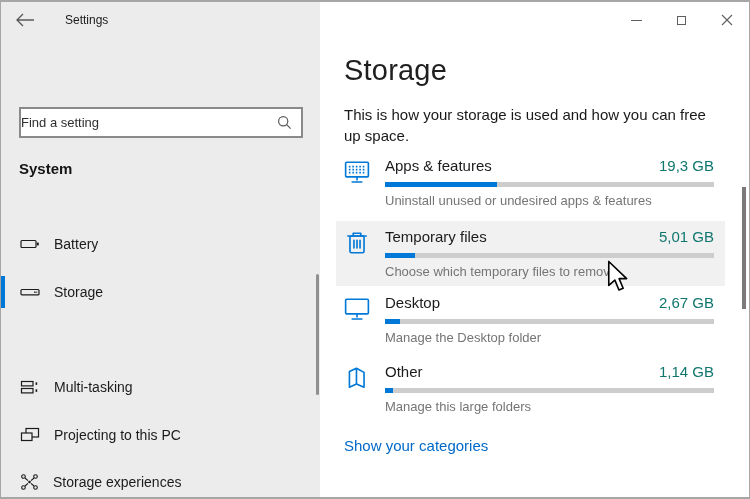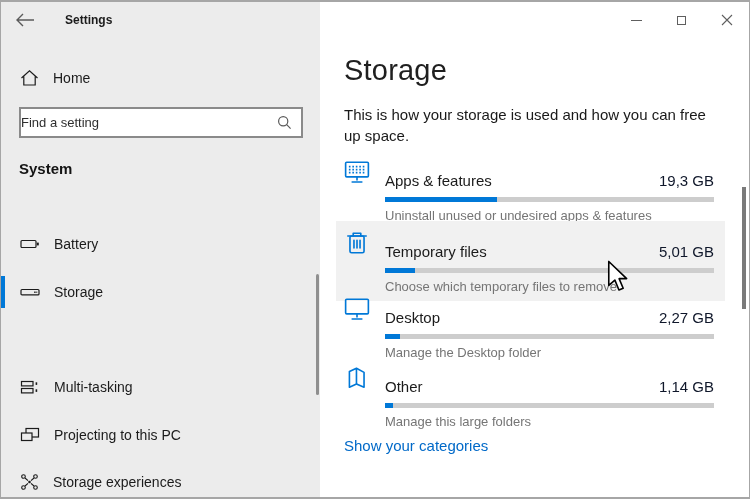--- a/index.html
+++ b/index.html
@@ -8,21 +8,21 @@
     --window-border:#a6a6a6; --subtitle:#757575;
   }
   *{box-sizing:border-box;margin:0;padding:0;}
   body{margin:0;font-family:"Liberation Sans","DejaVu Sans",sans-serif;background:#fff;}
   .window{position:relative;width:750px;height:499px;background:#fff;overflow:hidden;
     border-left:1px solid var(--window-border);border-right:1px solid var(--window-border);
     border-top:2px solid var(--window-border);border-bottom:2px solid var(--window-border);}
 
   
   .sidebar{position:absolute;left:0;top:0;width:319px;height:100%;background:var(--sidebar-bg);}
-  .titlebar-left{position:absolute;left:0;top:0;width:319px;height:36px;font-weight:bold;}
+  .titlebar-left{position:absolute;left:0;top:0;width:319px;height:36px;}
   .back-btn{position:absolute;left:13px;top:9px;width:22px;height:18px;cursor:default;}
   .win-title{position:absolute;left:64px;top:11px;font-size:12px;color:#1b1b1b;}
   .home-item{position:absolute;left:0;top:58px;width:100%;height:36px;display:flex;align-items:center;padding-left:19px;}
   .home-item .lbl{margin-left:14px;font-size:14px;color:#1b1b1b;}
   .searchbox{position:absolute;left:18px;top:105px;width:284px;height:31px;background:#fff;
     border:2px solid #8a8a8a;display:flex;align-items:center;}
   .searchbox input{flex:1;border:none;outline:none;background:transparent;font-size:13px;
     color:#1b1b1b;font-family:inherit;}
   .searchbox input::placeholder{color:#2e2e2e;opacity:1;}
   .searchbox .mag{margin-right:9px;display:flex;}
@@ -33,24 +33,24 @@
   .side-scrollbar{position:absolute;left:315px;top:272px;width:3px;height:121px;background:#8f8f8f;border-radius:2px;}
 
   
   .content{position:absolute;left:319px;top:0;right:0;height:100%;background:#fff;}
   .page-title{position:absolute;left:24px;top:52px;font-size:29px;font-weight:300;color:#1f1f1f;letter-spacing:.2px;}
   .page-desc{position:absolute;left:24px;top:102px;width:372px;font-size:15px;line-height:21px;color:#191919;}
 
   .cat-row{position:absolute;left:16px;width:389px;padding:0 11px 0 8px;display:flex;}
   .cat-row.highlighted{background:var(--highlight-bg);padding-top:7px;padding-bottom:7px;}
   .cat-icon{width:26px;height:26px;flex:none;margin-top:2px;display:flex;align-items:flex-start;}
-  .cat-body{flex:1;margin-left:15px;margin-top:15px;}
+  .cat-body{flex:1;margin-left:15px;}
   .cat-top{display:flex;justify-content:space-between;align-items:baseline;}
   .cat-name{font-size:15px;color:#1b1b1b;}
-  .cat-size{font-size:15px;color:#0f172a;}
+  .cat-size{font-size:15px;color:#0f766e;}
   .bar{margin-top:8px;height:5px;background:var(--track);}
   .bar-fill{height:100%;background:var(--accent);}
   .cat-desc{margin-top:6px;font-size:13px;color:var(--subtitle);white-space:nowrap;}
   .show-more{position:absolute;left:24px;top:435px;font-size:15px;color:var(--link);cursor:pointer;}
   .main-scrollbar{position:absolute;right:3px;top:185px;width:4px;height:122px;background:#7a7a7a;}
 
   
   .win-controls{position:absolute;right:0;top:0;height:36px;display:flex;}
   .ctrl{width:45px;height:36px;display:flex;align-items:center;justify-content:center;}
   .ctrl-min i{display:block;width:11px;height:1px;background:#5f5f5f;}
@@ -67,28 +67,20 @@
   <div class="sidebar">
     <div class="titlebar-left">
       <span class="back-btn">
         <svg width="22" height="18" viewBox="0 0 22 18">
             <path d="M20 9 H3 M9 3 L3 9 L9 15" fill="none" stroke="#5a5a5a" stroke-width="1.4"></path>
           </svg>
       </span>
       <span class="win-title">Settings</span>
     </div>
 
-    <div class="home-item">
-      <span>
-        <svg width="19" height="18" viewBox="0 0 19 18">
-            <path d="M1.5 9 L9.5 1.8 L17.5 9 M3.8 7.4 V16 H15.2 V7.4" fill="none" stroke="#1b1b1b" stroke-width="1.2"></path>
-          </svg>
-      </span>
-      <span class="lbl">Home</span>
-    </div>
 
     <div class="searchbox">
       <input type="text" placeholder="Find a setting" style="">
       <span class="mag">
         <svg width="15" height="15" viewBox="0 0 15 15">
             <circle cx="6.2" cy="6.2" r="4.6" fill="none" stroke="#5a5a5a" stroke-width="1.2"></circle>
             <line x1="9.7" y1="9.7" x2="13.6" y2="13.6" stroke="#5a5a5a" stroke-width="1.2"></line>
           </svg>
       </span>
     </div>
@@ -216,21 +208,21 @@
         <svg width="26" height="26" viewBox="0 0 24 24">
             <g fill="none" stroke="#0078d7" stroke-width="1.5">
               <rect x="1.5" y="3" width="21" height="13.5" rx="1"></rect>
               <path d="M12 16.5 v3.4 M7 21.2 h10"></path>
             </g>
           </svg>
       </span>
       <div class="cat-body">
         <div class="cat-top">
           <span class="cat-name">Desktop</span>
-          <span class="cat-size">2,27 GB</span>
+          <span class="cat-size">2,67 GB</span>
         </div>
         <div class="bar">
           <div class="bar-fill" style="width: 4.5%;"></div>
         </div>
         <div class="cat-desc">Manage the Desktop folder</div>
       </div>
     </div>
 
     <div class="cat-row" style="top:361px">
       <span class="cat-icon">

